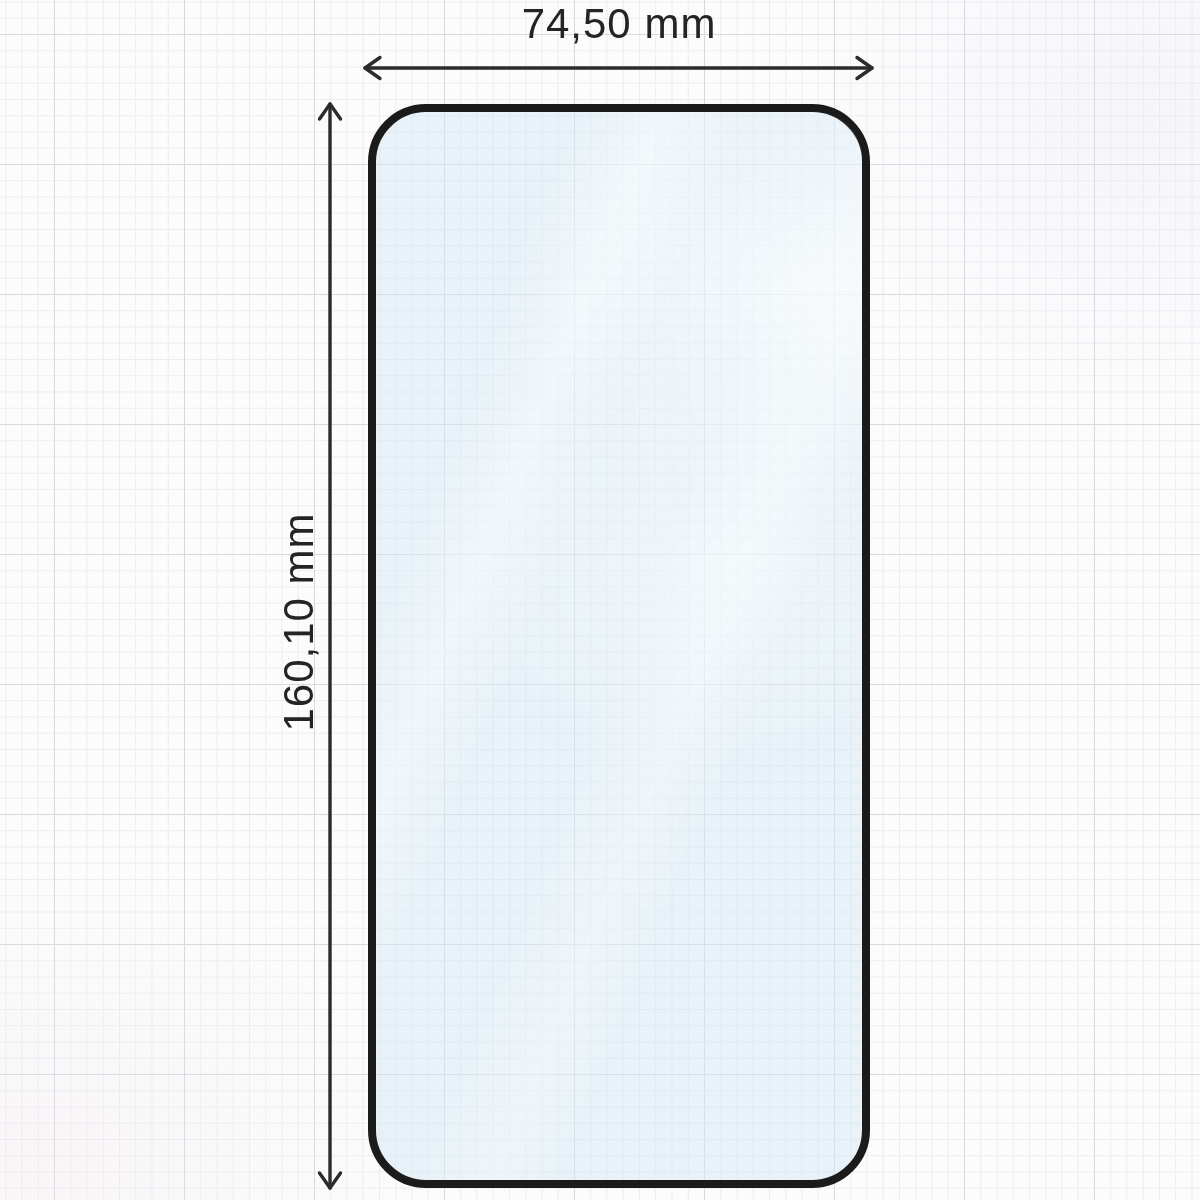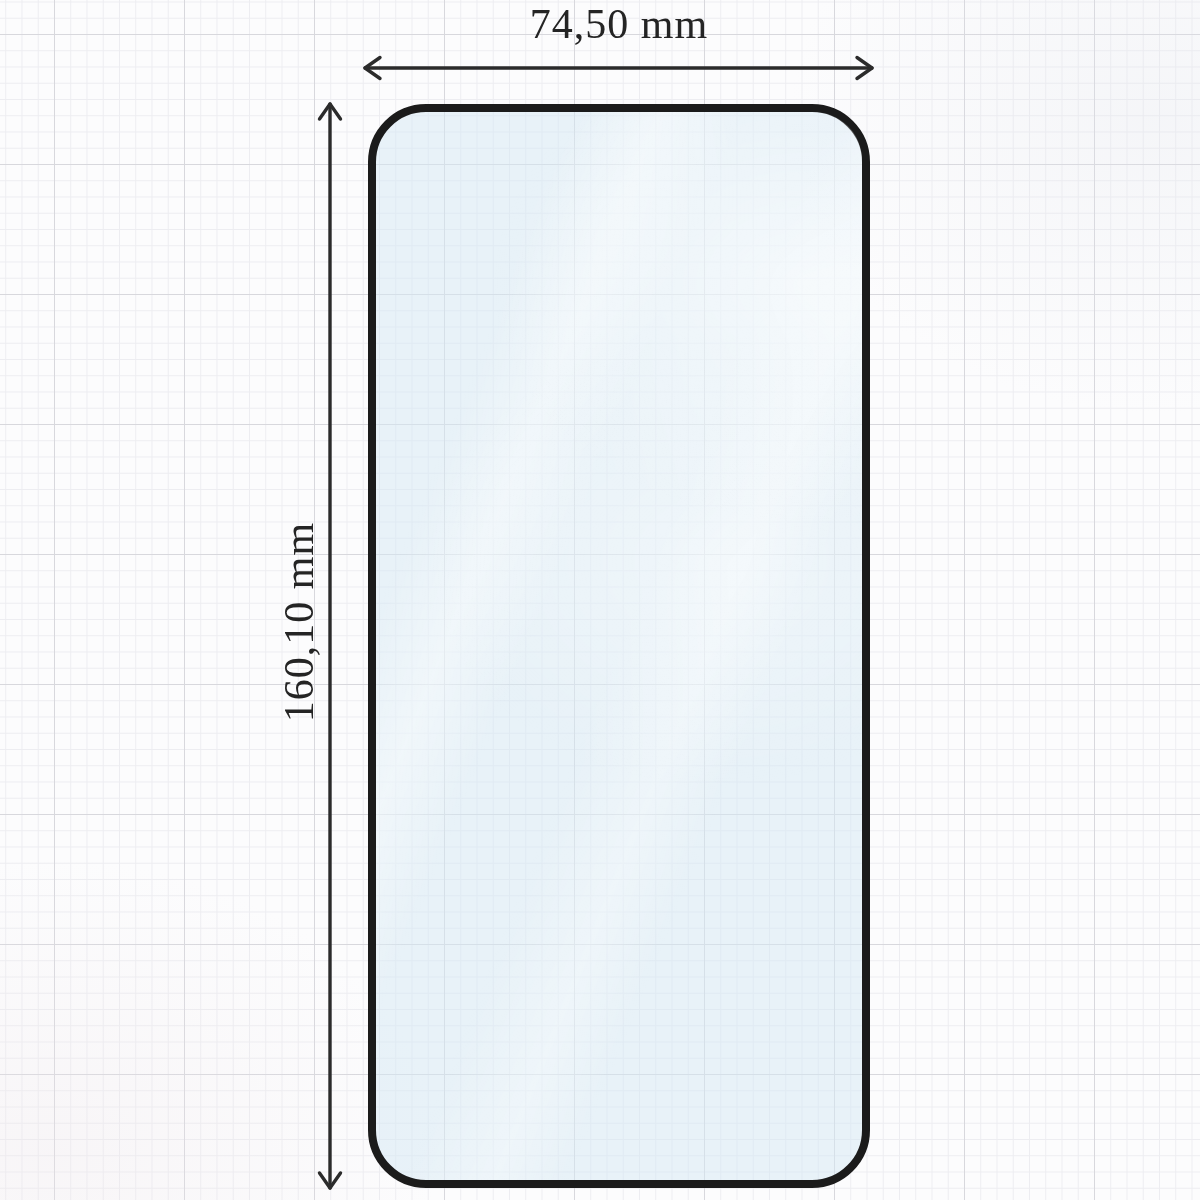--- a/index.html
+++ b/index.html
@@ -29,21 +29,20 @@
     background-size:
       130px 130px,
       130px 130px,
       16.25px 16.25px,
       16.25px 16.25px;
     background-position:
       54px 0,
       0 34px,
       5.25px 0,
       0 1.5px;
-    font-family: Liberation Serif, serif;
   }
   
   .canvas::after {
     content: "";
     position: absolute;
     inset: 0;
     pointer-events: none;
     background:
       radial-gradient(520px 420px at 96% 10%, rgba(226, 229, 236, 0.28), transparent 70%),
       radial-gradient(560px 420px at 4% 96%, rgba(238, 230, 234, 0.30), transparent 70%);

